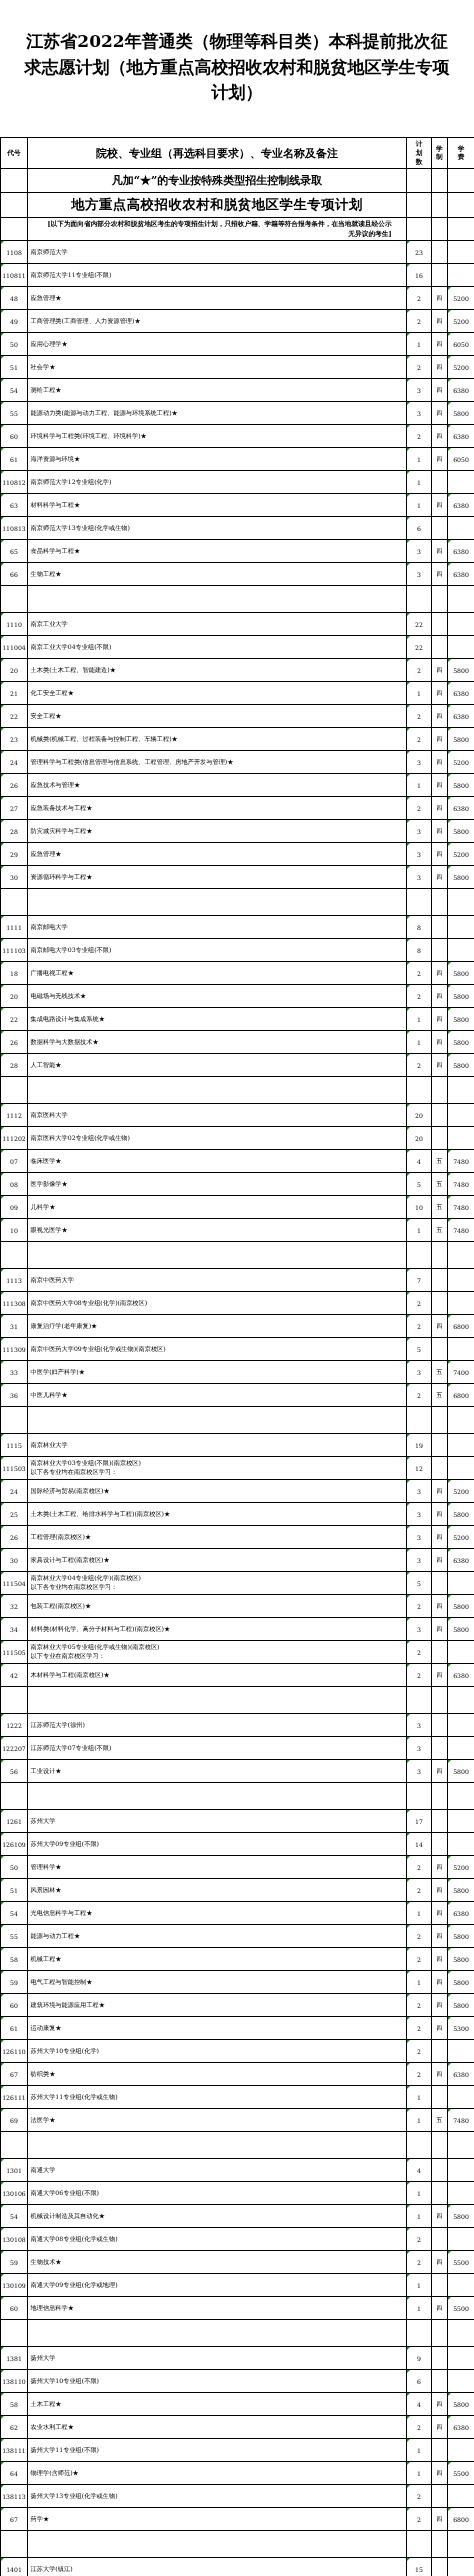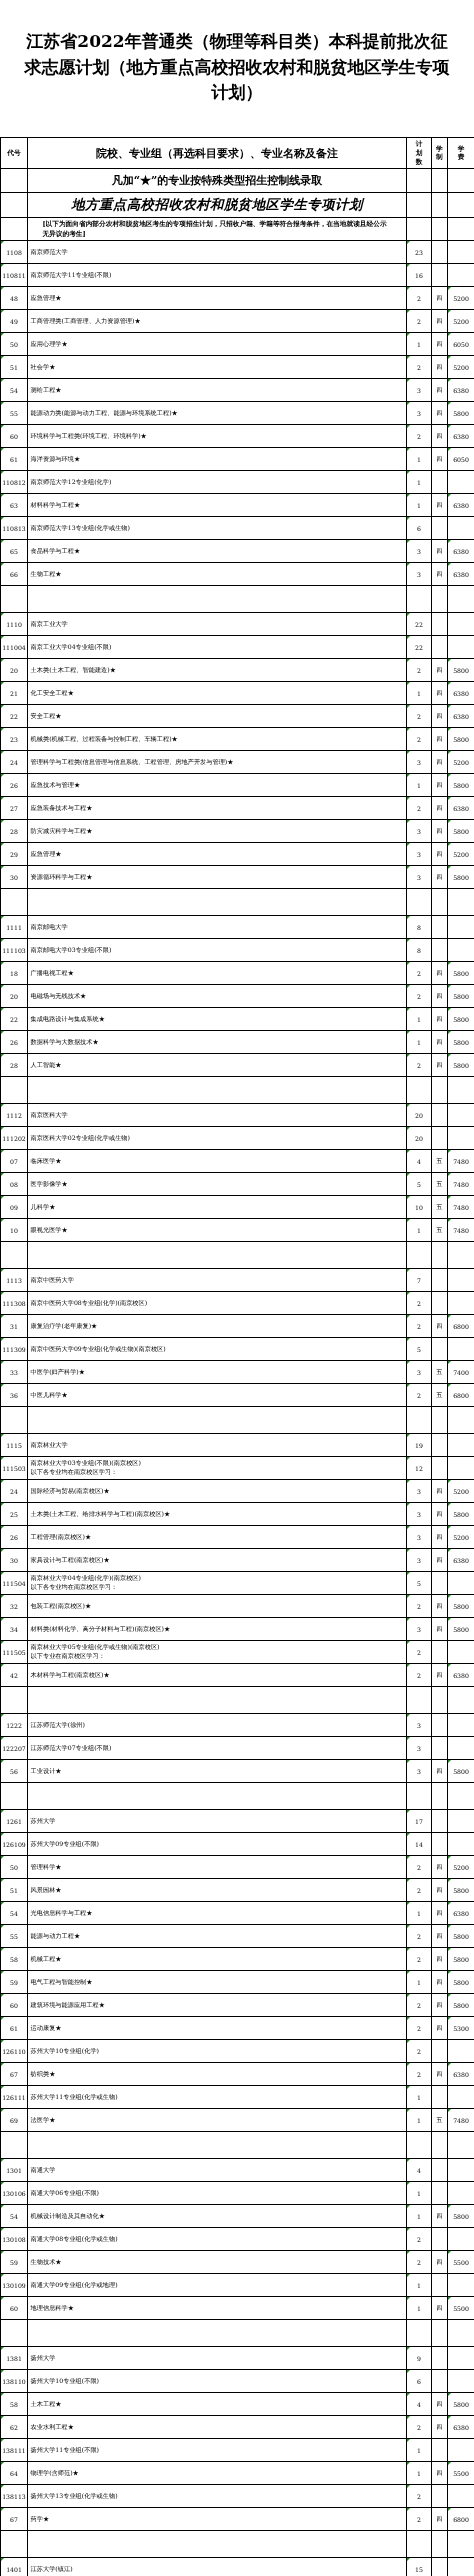--- a/index.html
+++ b/index.html
@@ -43,23 +43,23 @@
     display:inline-block;
     width:1.15em;
     word-break:break-all;
     line-height:1.3;
     text-align:center;
     vertical-align:middle;
   }
   tr.note-row{height:24px;}
   td.note-cell{font-weight:bold;text-align:center;font-size:11px;}
   tr.section-row{height:25px;}
-  td.section-cell{font-weight:bold;text-align:center;font-size:13.4px;letter-spacing:0.5px;font-style:italic;}
+  td.section-cell{font-weight:bold;text-align:center;font-size:13.4px;letter-spacing:0.5px;}
   tr.bracket-row{height:22px;}
-  td.bracket-cell{font-weight:bold;text-align:left;font-size:6.7px;line-height:1.55;padding:0.5px 14.4px;}
+  td.bracket-cell{font-weight:bold;text-align:right;font-size:6.7px;line-height:1.55;padding:0.5px 14.4px;}
   tr.r-u,tr.r-g,tr.r-m{height:23px;}
   tr.r-b{height:27px;}
   td.c-code{text-align:center;font-size:6.2px;}
   td.c-name{text-align:left;font-size:6.2px;line-height:1.45;padding:1px 1px 1px 2.6px;}
   td.c-plan,td.c-years,td.c-fee{text-align:center;font-size:6.2px;}
   td.tri::before{
     content:"";
     position:absolute;
     top:0;left:0;
     width:0;height:0;

